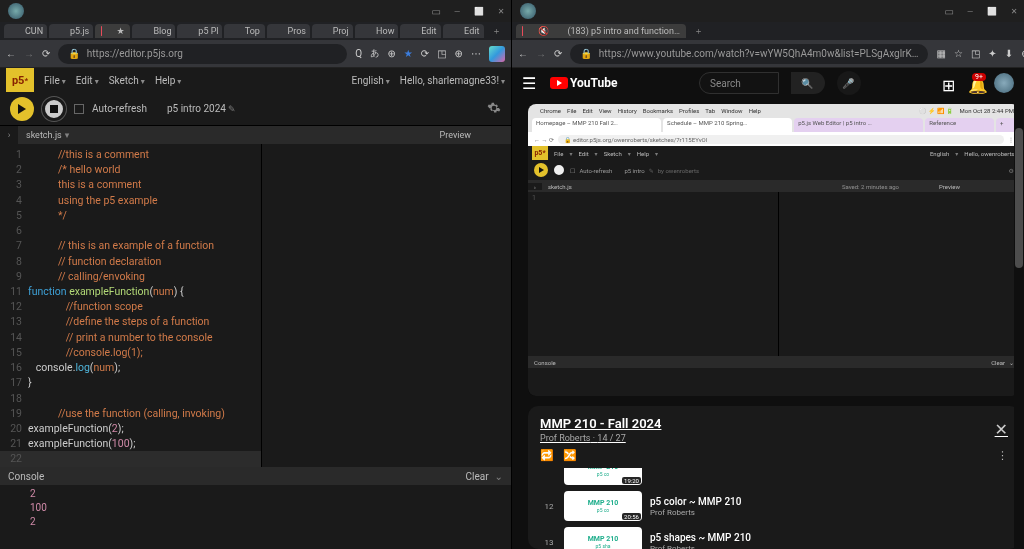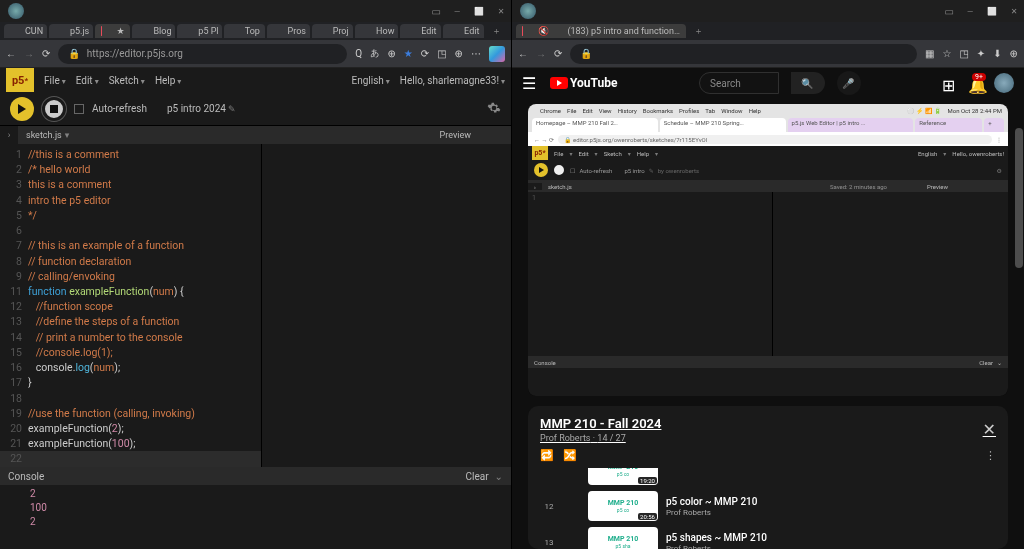--- a/index.html
+++ b/index.html
@@ -50,21 +50,21 @@
 .p5filetabs { height: 18px; background: #2a2a2a; display: flex; align-items: center; font-size: 9px; color: #bbb; }
 .chev-r { width:18px; text-align:center; background:#1a1a1a; height:100%; display:flex;align-items:center;justify-content:center; color:#888; }
 .filetab { padding: 0 8px; display:flex; align-items:center; height:100%; }
 .previewlab { margin-left:auto; padding-right:40px; }
 
 .editor-split { flex:1; display:flex; background:#1a1a1a; overflow:hidden; }
 .code { flex:1; font-family: Consolas, monospace; font-size: 10.5px; line-height: 1.45; color:#ccc; padding:3px 0; overflow:hidden; }
 .ln { display:flex; }
 .gut { width:28px; text-align:right; color:#555; padding-right:6px; user-select:none; }
 .src { white-space:pre; }
-.c-comm { color:#d17a49; } 
+.c-comm { color:#d17a49;margin-left:30px; } 
 .c-kw { color:#3ea0d6; }
 .c-name { color:#b3d977; } 
 .c-param { color:#d17a49; }
 .c-num { color:#d08aa8; }
 .c-log { color:#4fb3d9; }
 .c-consl { color:#ccc; }
 .c-dot { color:#ccc; }
 .ln22 { background:#2c2c2c; }
 .preview-pane { width:250px; background:#1a1a1a; border-left:1px solid #000; }
 
@@ -79,21 +79,21 @@
 .ytplay { width:18px; height:12px; background:#ff0000; border-radius:3px; display:flex; align-items:center; justify-content:center; }
 .ytplay::after { content:""; border-left:5px solid #fff; border-top:3px solid transparent; border-bottom:3px solid transparent; }
 .ytsearch { flex:1; max-width:200px; height:22px; background:#121212; border:1px solid #303030; border-radius:20px 0 0 20px; color:#888; font-size:10px; display:flex; align-items:center; padding:0 10px;}
 .ytsearchbtn { width:34px; height:22px; background:#222; border-radius:0 20px 20px 0; display:flex; align-items:center; justify-content:center; }
 .ytmic { width:24px; height:24px; background:#181818; border-radius:50%; display:flex; align-items:center; justify-content:center; }
 .yticn { color:#fff; width:14px; height:14px; }
 .notif { position:relative; }
 .badge { position:absolute; top:-3px; right:-4px; background:#cc0000; color:#fff; font-size:7px; padding:0 3px; border-radius:6px; }
 .ytavatar { width:20px; height:20px; border-radius:50%; background:radial-gradient(circle,#8ab,#467); }
 
-.ytcontent { flex:1; background:#0f0f0f; overflow:hidden; display:flex; flex-direction:column; padding: 6px 16px 0 16px; position:relative;}
+.ytcontent { flex:1; background:#0f0f0f; overflow:hidden; display:flex; flex-direction:column; padding: 6px 4px 0 16px; position:relative;}
 .video-area { width:100%; height:292px; background:#000; border-radius:8px; overflow:hidden; position:relative; font-size:8px; color:#ccc; }
 .nested-mac { height:12px; background:#e4e4e4; display:flex; align-items:center; gap:6px; padding:0 6px; font-size:6px; color:#333;}
 .nested-tabs { height:16px; background:#e4e4e4; display:flex; gap:2px; padding:2px 4px 0; }
 .ntab { background:#fff; border-radius:4px 4px 0 0; padding:1px 4px; font-size:6px; color:#555; flex:1; overflow:hidden; white-space:nowrap;}
 .ntab.purple { background:#e4d0f0; }
 .nested-url { height:14px; background:#fff; display:flex; align-items:center; padding:0 6px; font-size:6px; color:#666; gap:4px;}
 .nested-p5hd { height:14px; background:#1a1a1a; display:flex; align-items:center; font-size:6px; color:#bbb; gap:6px; padding:0 4px;}
 .np5logo { width:16px; height:14px; background:#e3c12b; color:#820; font-size:7px; font-weight:bold; display:flex;align-items:center;justify-content:center;}
 .nested-p5tb { height:20px; background:#1a1a1a; display:flex; align-items:center; padding:0 6px; gap:4px; font-size:6px; color:#999;}
 .nplay { width:14px; height:14px; background:#e3c12b; border-radius:50%; display:flex;align-items:center;justify-content:center;}
@@ -111,21 +111,21 @@
 .pl-panel { margin-top:10px; background:#1a1a1a; border-radius:10px; padding:10px 12px 0; color:#fff; overflow:hidden; flex:1; display:flex; flex-direction:column;}
 .pl-head { display:flex; align-items:center;text-decoration:underline; }
 .pl-title { font-size:13px; font-weight:600; }
 .pl-sub { font-size:9px; color:#aaa; margin-top:2px; }
 .pl-close { margin-left:auto; color:#ccc; }
 .pl-ctrls { display:flex; gap:10px; margin-top:6px; color:#bbb; font-size:11px; align-items:center;}
 .pl-more { margin-left:auto; }
 .pl-list { margin-top:6px; overflow:hidden; flex:1; }
 .pl-item { display:flex; gap:8px; padding:3px 2px; align-items:center; border-radius:6px;}
 .pl-idx { width:14px; font-size:8px; color:#aaa; text-align:center;}
-.thumb { width:70px; height:30px; background:#fff; border-radius:4px; position:relative; overflow:hidden; display:flex; flex-direction:column; align-items:center; justify-content:center; font-family:monospace;margin-left:24px;}
+.thumb { width:78px; height:30px; background:#fff; border-radius:4px; position:relative; overflow:hidden; display:flex; flex-direction:column; align-items:center; justify-content:center; font-family:monospace;}
 .thumb .mm { font-size:7px; font-weight:bold; color:#1fae8c; line-height:1; }
 .thumb .mm2 { font-size:5px; color:#1fae8c; }
 .dur { position:absolute; bottom:1px; right:1px; background:rgba(0,0,0,0.85); color:#fff; font-size:6px; padding:0 2px; border-radius:2px;}
 .pl-meta { display:flex; flex-direction:column; }
 .pl-vt { font-size:10px; font-weight:500; color:#fff; }
 .pl-va { font-size:8px; color:#aaa; margin-top:1px;}
 
 .yscrolltrack { position:absolute; right:0; top:0; bottom:0; width:10px; background:#0f0f0f;}
 .yscrollthumb { position:absolute; right:1px; top:30px; width:8px; height:140px; background:#4d4d4d; border-radius:4px;}
 
@@ -256,21 +256,21 @@
       <div class="ln">
           <span class="gut">2</span>
           <span class="src c-comm">/* hello world</span>
         </div>
       <div class="ln">
           <span class="gut">3</span>
           <span class="src c-comm">this is a comment</span>
         </div>
       <div class="ln">
           <span class="gut">4</span>
-          <span class="src c-comm">intro the p5 editor</span>
+          <span class="src c-comm">using the p5 example</span>
         </div>
       <div class="ln">
           <span class="gut">5</span>
           <span class="src c-comm">*/</span>
         </div>
       <div class="ln">
           <span class="gut">6</span>
           <span class="src"></span>
         </div>
       <div class="ln">
@@ -366,20 +366,21 @@
         <span>(183) p5 intro and function…</span>
     </div>
     <span class="newtab">＋</span>
   </div>
   <div class="addrrow">
     <span>←</span>
     <span style="opacity:.4;">→</span>
     <span>⟳</span>
     <div class="addrbar">
       <span style="margin-right:6px;">🔒</span>
+        <span style="overflow:hidden;text-overflow:ellipsis;white-space:nowrap;">https://www.youtube.com/watch?v=wYW5QhA4m0w&amp;list=PLSgAxglrK…</span>
     </div>
     <span class="icngroup">
       <span>▦</span>
       <span>☆</span>
       <span>◳</span>
     </span>
     <span class="icngroup">
       <span>✦</span>
       <span>⬇</span>
       <span>⊕</span>

